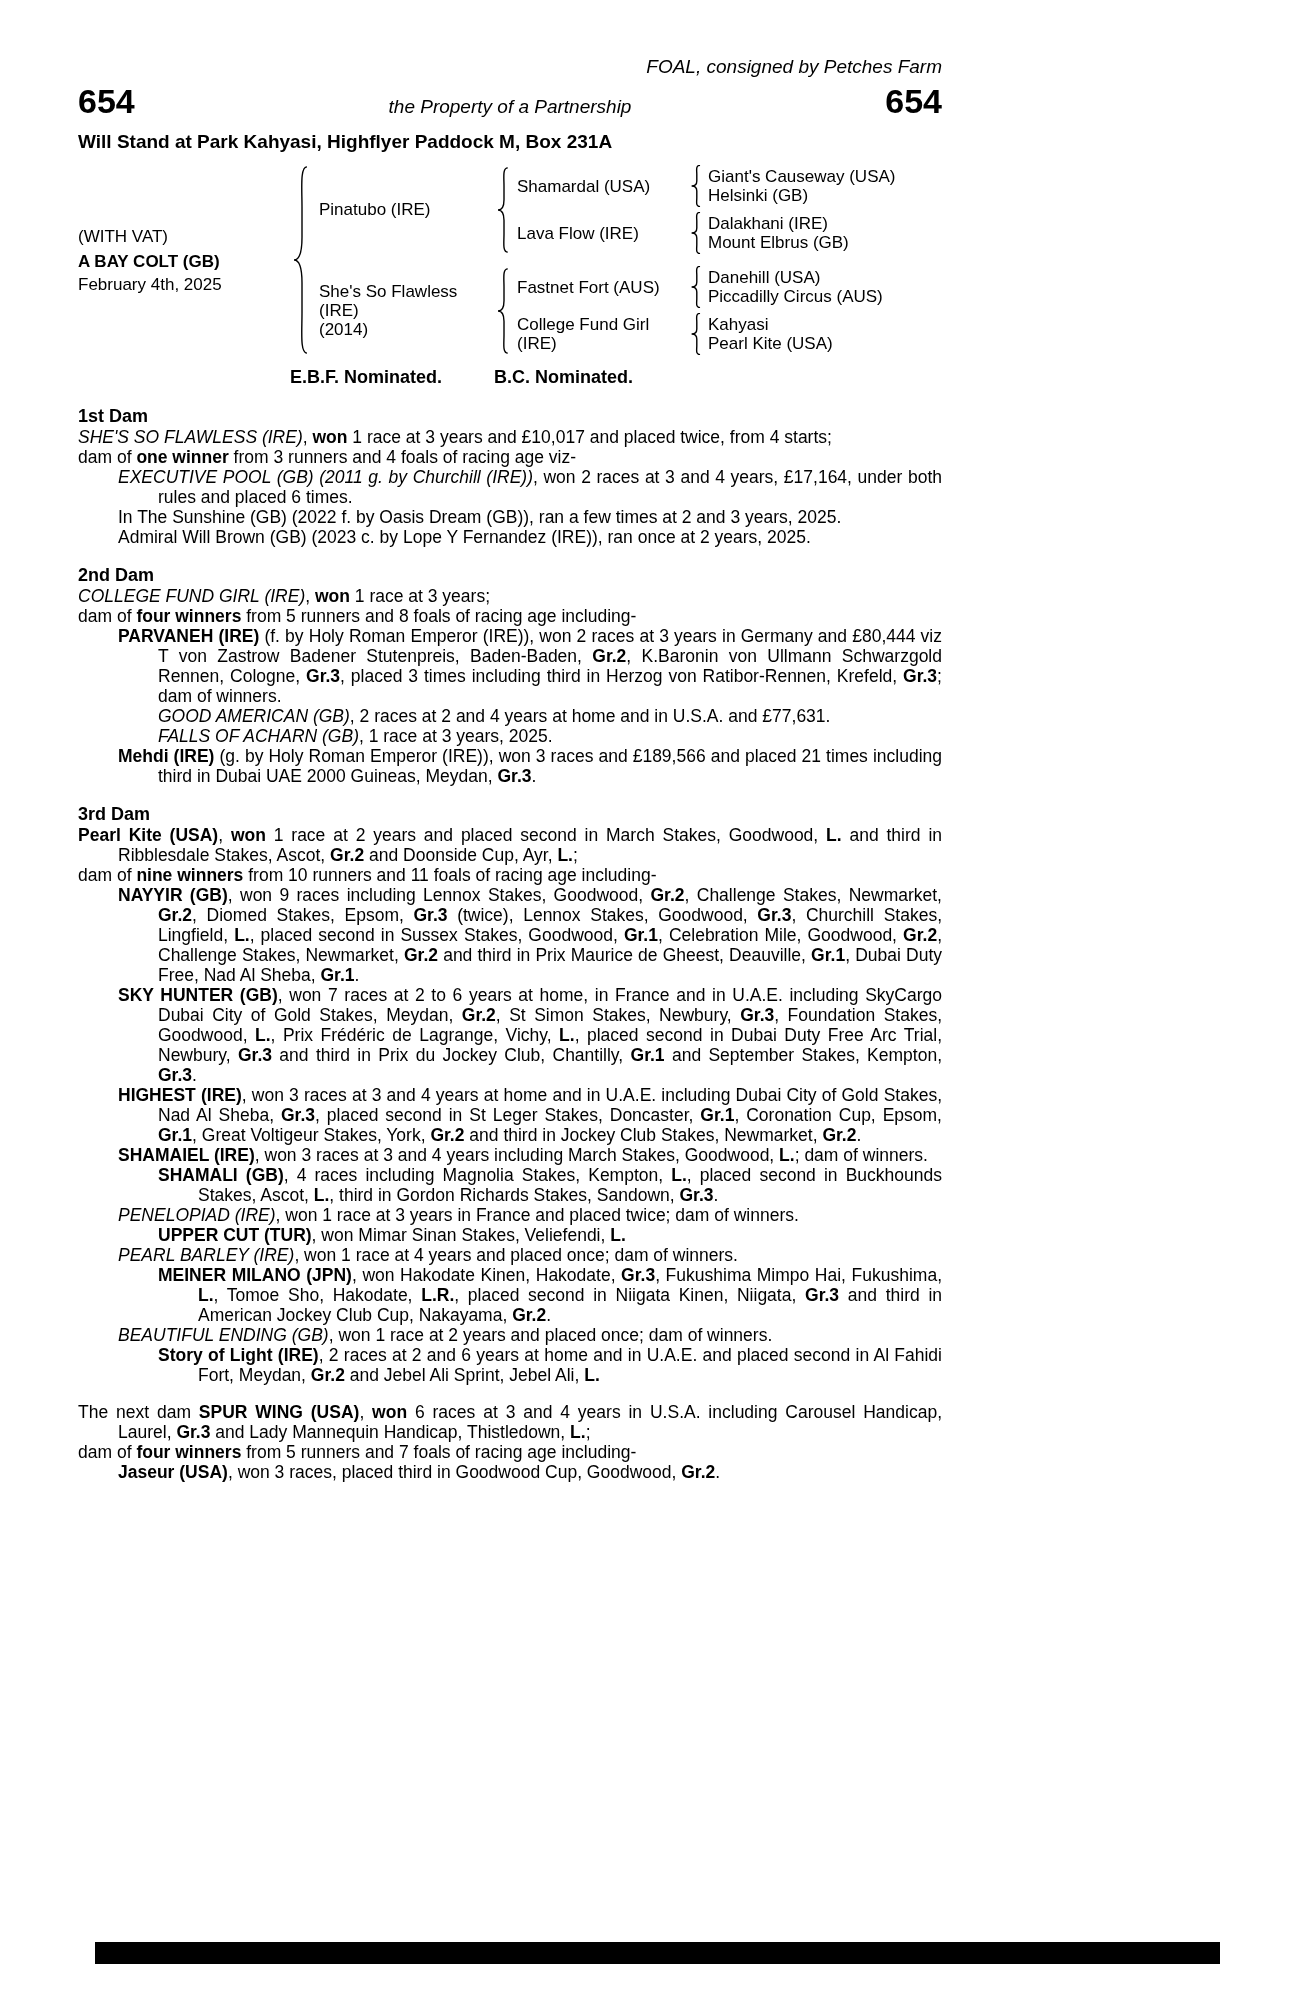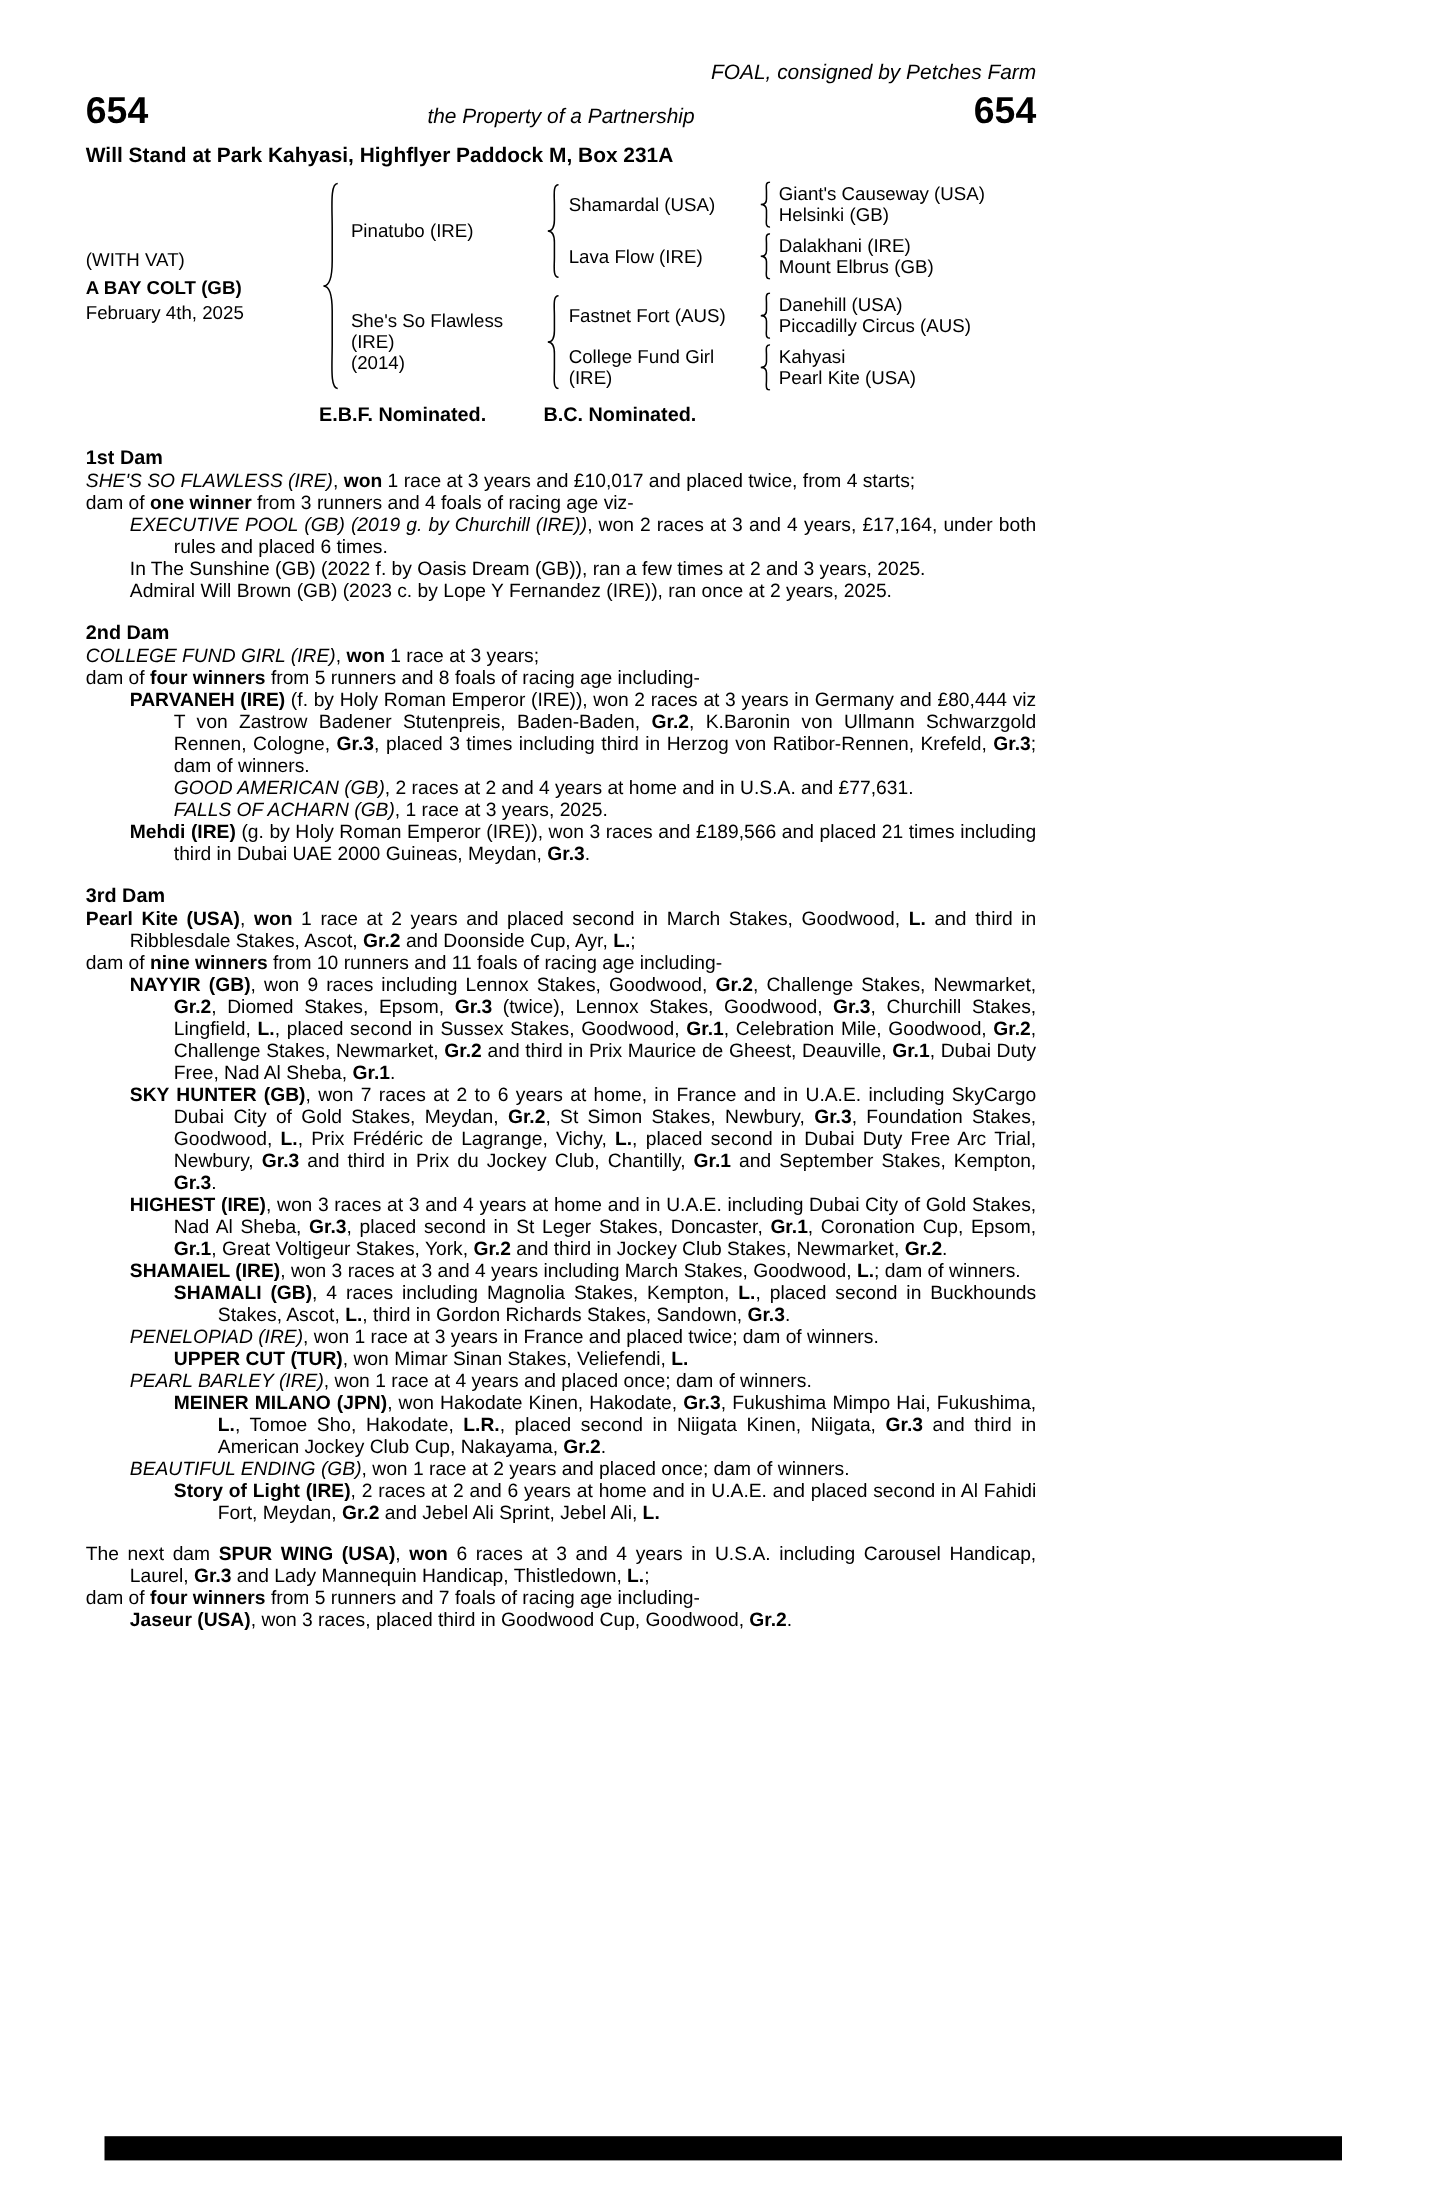--- a/index.html
+++ b/index.html
@@ -145,21 +145,21 @@
   <div class="nominations">
     <span>E.B.F. Nominated.</span>
     <span>B.C. Nominated.</span>
   </div>
 
   <main>
       <section class="dam-section">
         <h3>1st Dam</h3>
         <p style="padding-left: 40px; text-indent: -40px;"><span class="i">SHE'S SO FLAWLESS (IRE)</span><span>, </span><span class="b">won</span><span> 1 race at 3 years and £10,017 and placed twice, from 4 starts;</span></p>
         <p style="padding-left: 0px; text-indent: 0px;"><span>dam of </span><span class="b">one winner</span><span> from 3 runners and 4 foals of racing age viz-</span></p>
-        <p style="padding-left: 80px; text-indent: -40px;"><span class="i">EXECUTIVE POOL (GB) (2019 g. by Churchill (IRE))</span><span>, won 2 races at 3 and 4 years, £17,164, under both rules and placed 6 times.</span></p>
+        <p style="padding-left: 80px; text-indent: -40px;"><span class="i">EXECUTIVE POOL (GB) (2011 g. by Churchill (IRE))</span><span>, won 2 races at 3 and 4 years, £17,164, under both rules and placed 6 times.</span></p>
         <p style="padding-left: 80px; text-indent: -40px;"><span>In The Sunshine (GB) (2022 f. by Oasis Dream (GB)), ran a few times at 2 and 3 years, 2025.</span></p>
         <p style="padding-left: 80px; text-indent: -40px;"><span>Admiral Will Brown (GB) (2023 c. by Lope Y Fernandez (IRE)), ran once at 2 years, 2025.</span></p>
       </section>
       <section class="dam-section">
         <h3>2nd Dam</h3>
         <p style="padding-left: 40px; text-indent: -40px;"><span class="i">COLLEGE FUND GIRL (IRE)</span><span>, </span><span class="b">won</span><span> 1 race at 3 years;</span></p>
         <p style="padding-left: 0px; text-indent: 0px;"><span>dam of </span><span class="b">four winners</span><span> from 5 runners and 8 foals of racing age including-</span></p>
         <p style="padding-left: 80px; text-indent: -40px;"><span class="b">PARVANEH (IRE)</span><span> (f. by Holy Roman Emperor (IRE)), won 2 races at 3 years in Germany and £80,444 viz T von Zastrow Badener Stutenpreis, Baden-Baden, </span><span class="b">Gr.2</span><span>, K.Baronin von Ullmann Schwarzgold Rennen, Cologne, </span><span class="b">Gr.3</span><span>, placed 3 times including third in Herzog von Ratibor-Rennen, Krefeld, </span><span class="b">Gr.3</span><span>; dam of winners.</span></p>
         <p style="padding-left: 120px; text-indent: -40px;"><span class="i">GOOD AMERICAN (GB)</span><span>, 2 races at 2 and 4 years at home and in U.S.A. and £77,631.</span></p>
         <p style="padding-left: 120px; text-indent: -40px;"><span class="i">FALLS OF ACHARN (GB)</span><span>, 1 race at 3 years, 2025.</span></p>

